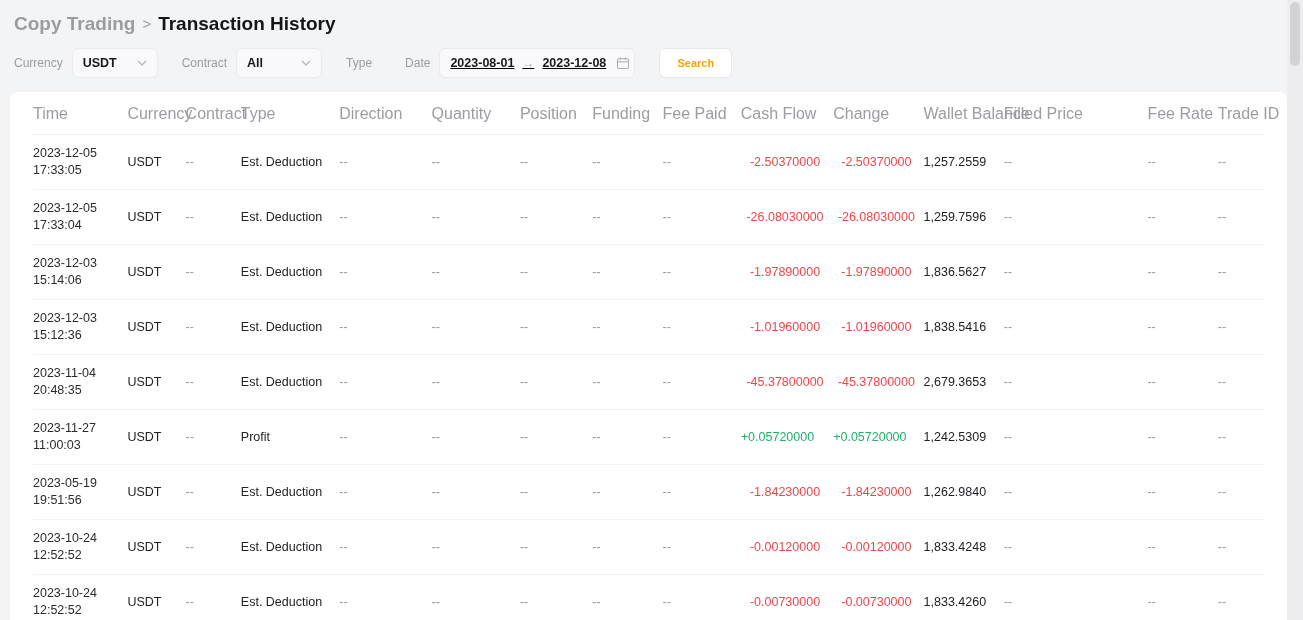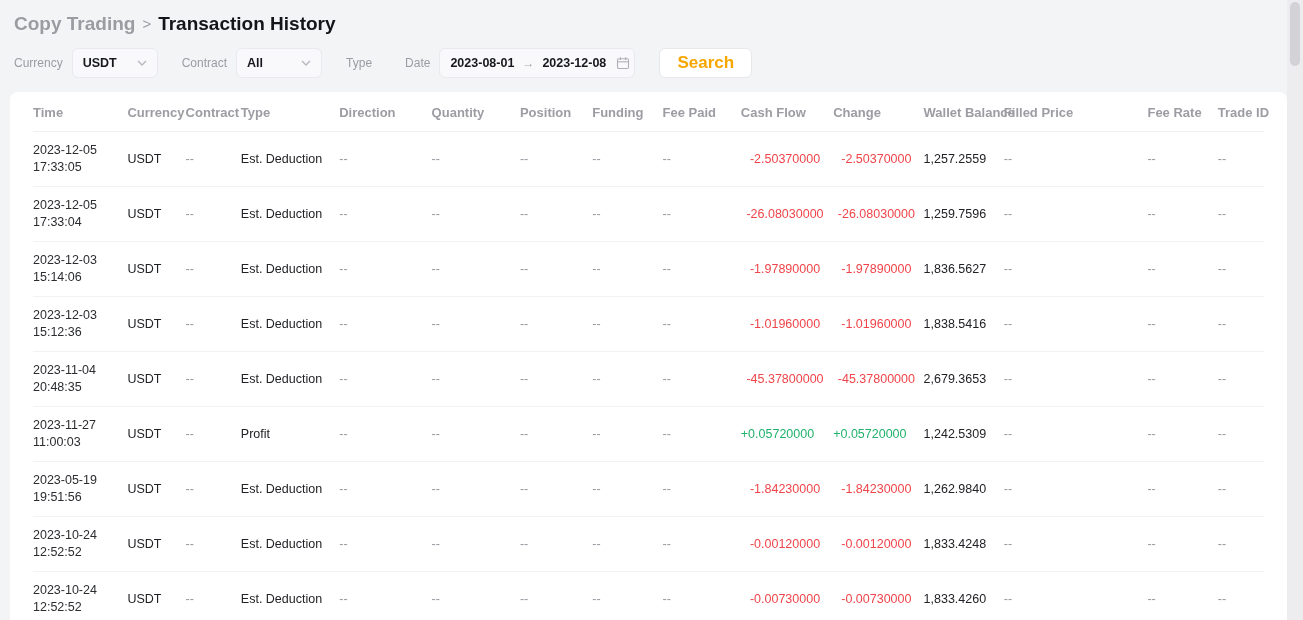--- a/index.html
+++ b/index.html
@@ -28,39 +28,39 @@
   .fgroup{display:flex;align-items:center;margin-right:24px;}
   .flabel{font-size:12px;color:#9b9ba2;margin-right:9px;white-space:nowrap;}
   .select{
     height:30px;background:#f9f9fb;border:1px solid #e9e9ee;border-radius:6px;
     display:flex;align-items:center;justify-content:space-between;
     padding:0 10px;cursor:pointer;white-space:nowrap;
   }
   .sel-value{font-size:12.5px;font-weight:700;color:#17181c;}
   .w86{width:86px;}
   .chev{margin-left:9px;flex:none;display:block;}
-  .date-box{width:196px;}
+  .date-box{width:196px;text-decoration:underline;}
   .date-val{font-size:12.5px;font-weight:700;color:#17181c;}
   .date-arrow{color:#a6a6ad;font-size:12px;font-weight:400;margin:0 8px;}
   .cal-icon{margin-left:10px;display:flex;flex:none;}
   .search-btn{
     height:30px;padding:0 17px;margin-left:0;
     background:#ffffff;border:1px solid #e7e7ec;border-radius:6px;
-    color:var(--accent);font-weight:700;font-size:17px;cursor:pointer;
+    color:var(--accent);font-weight:700;font-size:11px;cursor:pointer;
     font-family:inherit;
   }
 
   
   .card{
     margin-left:10px;background:#fff;border-radius:8px;
     padding:0 23px;height:560px;
   }
   table{width:100%;border-collapse:collapse;table-layout:fixed;}
   th{
-    text-align:left;font-weight:700;font-size:13px;color:#9c9ca3;
+    text-align:left;font-weight:400;font-size:16px;color:#9c9ca3;
     padding:13px 4px 11px 0;border-bottom:1px solid #f0f0f3;white-space:nowrap;
   }
   td{
     font-size:12.5px;color:#212226;
     padding:10px 4px 10px 0;border-bottom:1px solid #f2f2f4;
     vertical-align:middle;white-space:nowrap;
   }
   .tdate,.ttime{line-height:17px;color:#2b2c30;}
   td.muted{color:#97979e;}
   td.negative{color:var(--negative);text-align:center;}

